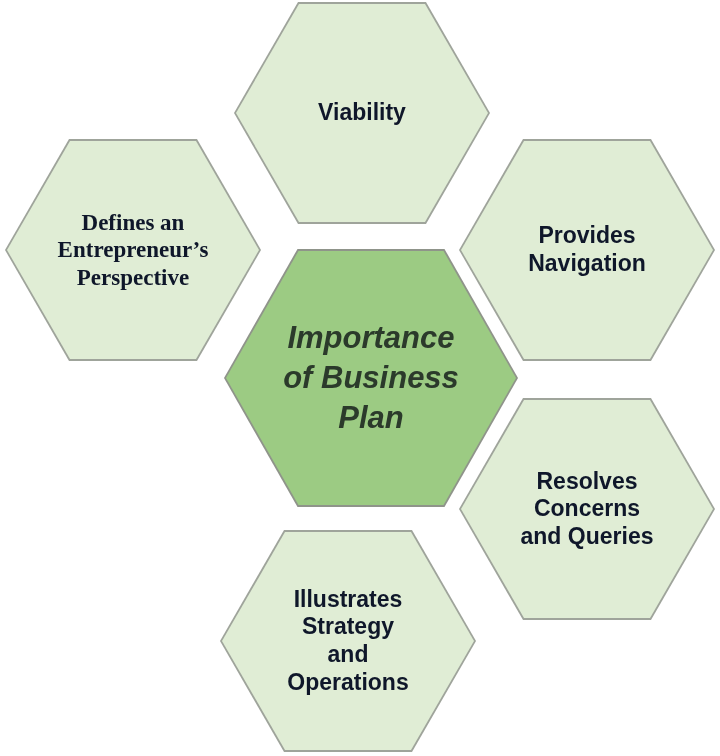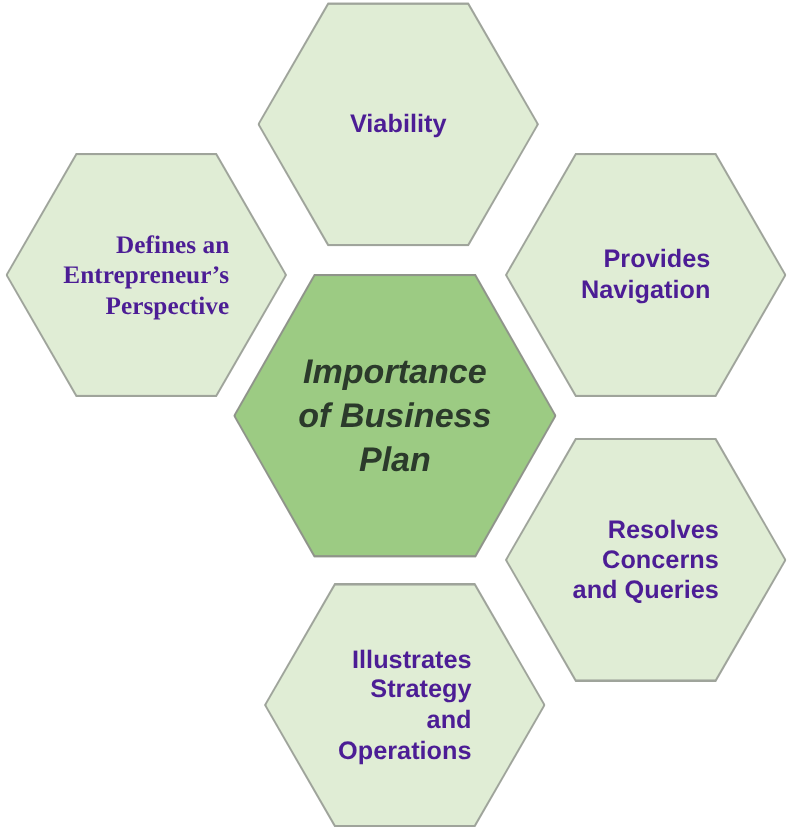--- a/index.html
+++ b/index.html
@@ -39,22 +39,21 @@
     height: 222px;
     background: #9fa49b;           
   }
   .outer .hex-fill {
     background: #e0edd5;           
   }
   .outer .hex-label {
     font-size: 23px;
     font-weight: bold;
     line-height: 1.2;
-    color: #4c1d95;
-    text-align: right;
+    color: #0f172a;
   }
   
   .center-hex {
     width: 294px;
     height: 258px;
     background: #8f948a;           
   }
   .center-hex .hex-fill {
     background: #9ccb83;           
   }
@@ -64,22 +63,22 @@
     font-style: italic;
     line-height: 1.28;
     color: #2b3a2b;
   }
   
   .pos-top          { left: 234px; top: 2px;   }
   .pos-top-left     { left: 5px;   top: 139px; font-family: Liberation Serif, serif; }
   .pos-top-right    { left: 459px; top: 139px; }
   .pos-bottom-left  { left: 5px;   top: 398px; }
   .pos-bottom-right { left: 459px; top: 398px; }
-  .pos-bottom       { left: 240px; top: 530px; }
-  .pos-center       { left: 212px; top: 249px; }
+  .pos-bottom       { left: 220px; top: 530px; }
+  .pos-center       { left: 224px; top: 249px; }
 </style>
 </head>
 <body>
 
 <div id="canvas">
 
   <div class="hex outer pos-top">
     <div class="hex-fill"></div>
     <div class="hex-label">Viability</div>
   </div>

